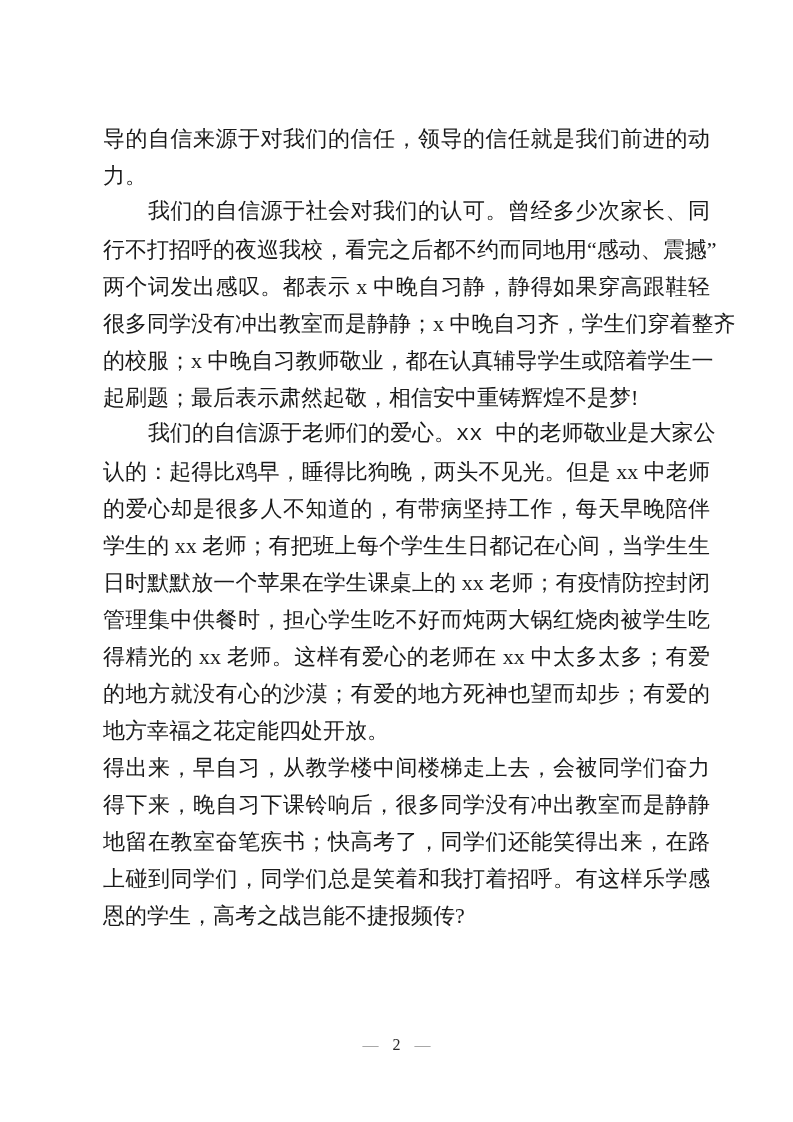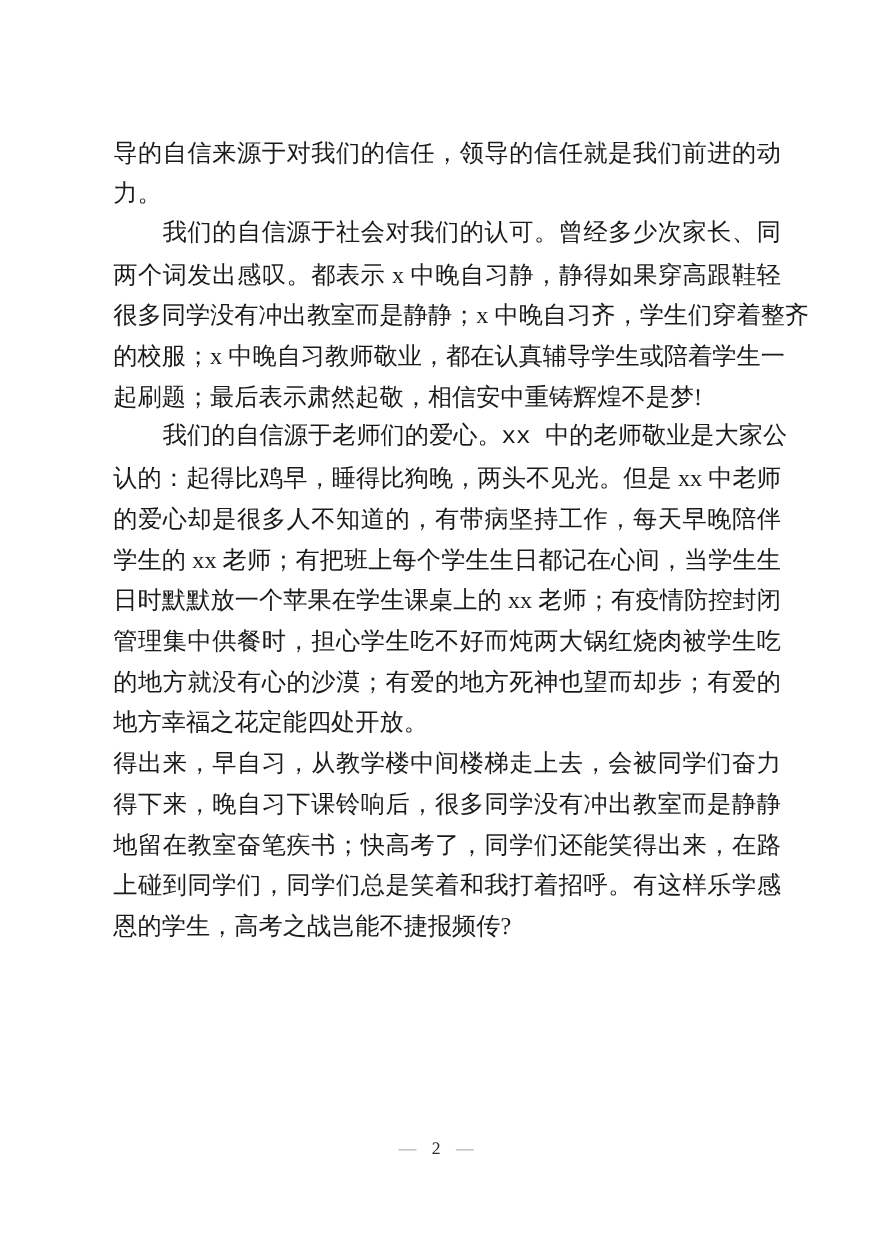--- a/index.html
+++ b/index.html
@@ -73,33 +73,35 @@
 
   <div class="body-text">
 
     <div class="para">
       <div class="line">导的自信来源于对我们的信任，领导的信任就是我们前进的动</div>
       <div class="line last">力。</div>
     </div>
 
     <div class="para">
       <div class="line indent">我们的自信源于社会对我们的认可。曾经多少次家长、同</div>
+      <div class="line">行不打招呼的夜巡我校，看完之后都不约而同地用“感动、震撼”</div>
       <div class="line">两个词发出感叹。都表示 x 中晚自习静，静得如果穿高跟鞋轻</div>
       <div class="line">很多同学没有冲出教室而是静静；x 中晚自习齐，学生们穿着整齐</div>
       <div class="line">的校服；x 中晚自习教师敬业，都在认真辅导学生或陪着学生一</div>
       <div class="line last">起刷题；最后表示肃然起敬，相信安中重铸辉煌不是梦!</div>
     </div>
 
     <div class="para">
       <div class="line indent">我们的自信源于老师们的爱心。xx 中的老师敬业是大家公</div>
       <div class="line">认的：起得比鸡早，睡得比狗晚，两头不见光。但是 xx 中老师</div>
       <div class="line">的爱心却是很多人不知道的，有带病坚持工作，每天早晚陪伴</div>
       <div class="line">学生的 xx 老师；有把班上每个学生生日都记在心间，当学生生</div>
       <div class="line">日时默默放一个苹果在学生课桌上的 xx 老师；有疫情防控封闭</div>
       <div class="line">管理集中供餐时，担心学生吃不好而炖两大锅红烧肉被学生吃</div>
+      <div class="line">得精光的 xx 老师。这样有爱心的老师在 xx 中太多太多；有爱</div>
       <div class="line">的地方就没有心的沙漠；有爱的地方死神也望而却步；有爱的</div>
       <div class="line last">地方幸福之花定能四处开放。</div>
     </div>
 
     <div class="para">
       <div class="line">得出来，早自习，从教学楼中间楼梯走上去，会被同学们奋力</div>
       <div class="line">得下来，晚自习下课铃响后，很多同学没有冲出教室而是静静</div>
       <div class="line">地留在教室奋笔疾书；快高考了，同学们还能笑得出来，在路</div>
       <div class="line">上碰到同学们，同学们总是笑着和我打着招呼。有这样乐学感</div>
       <div class="line last">恩的学生，高考之战岂能不捷报频传?</div>

